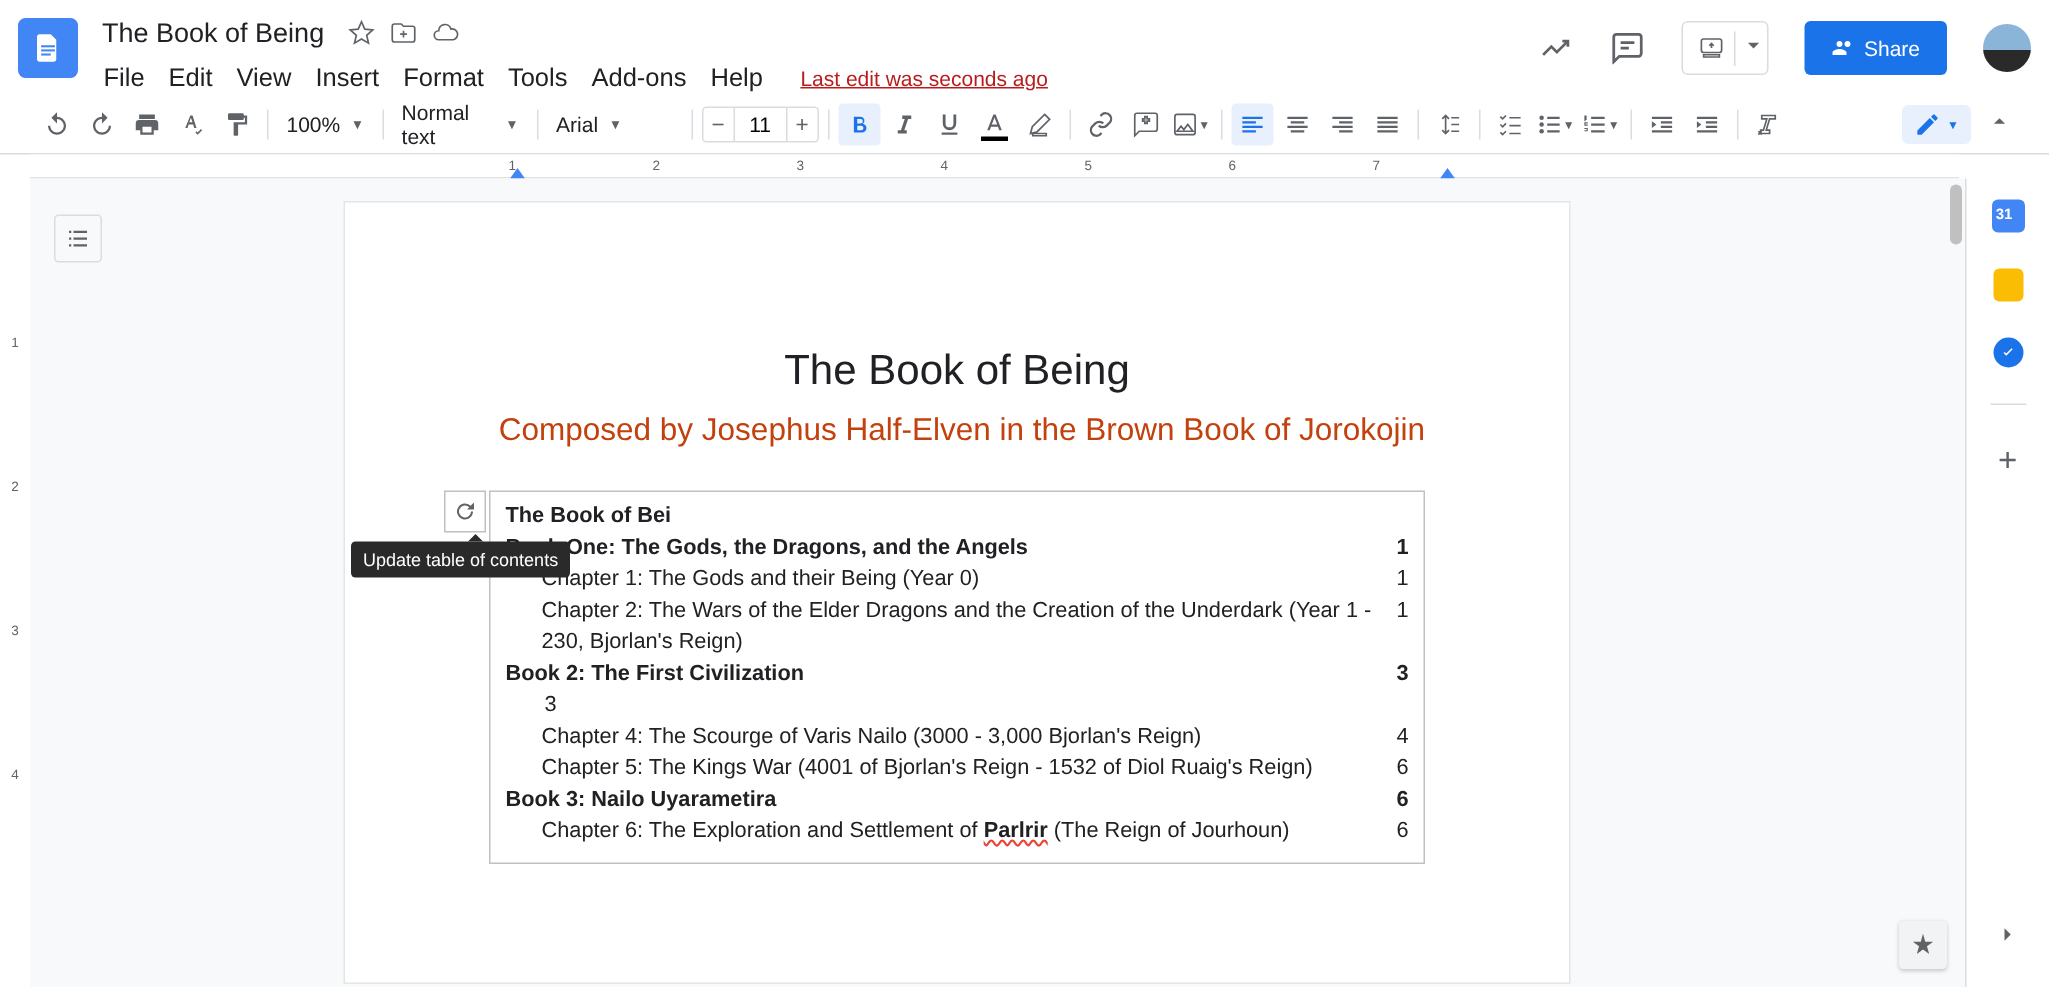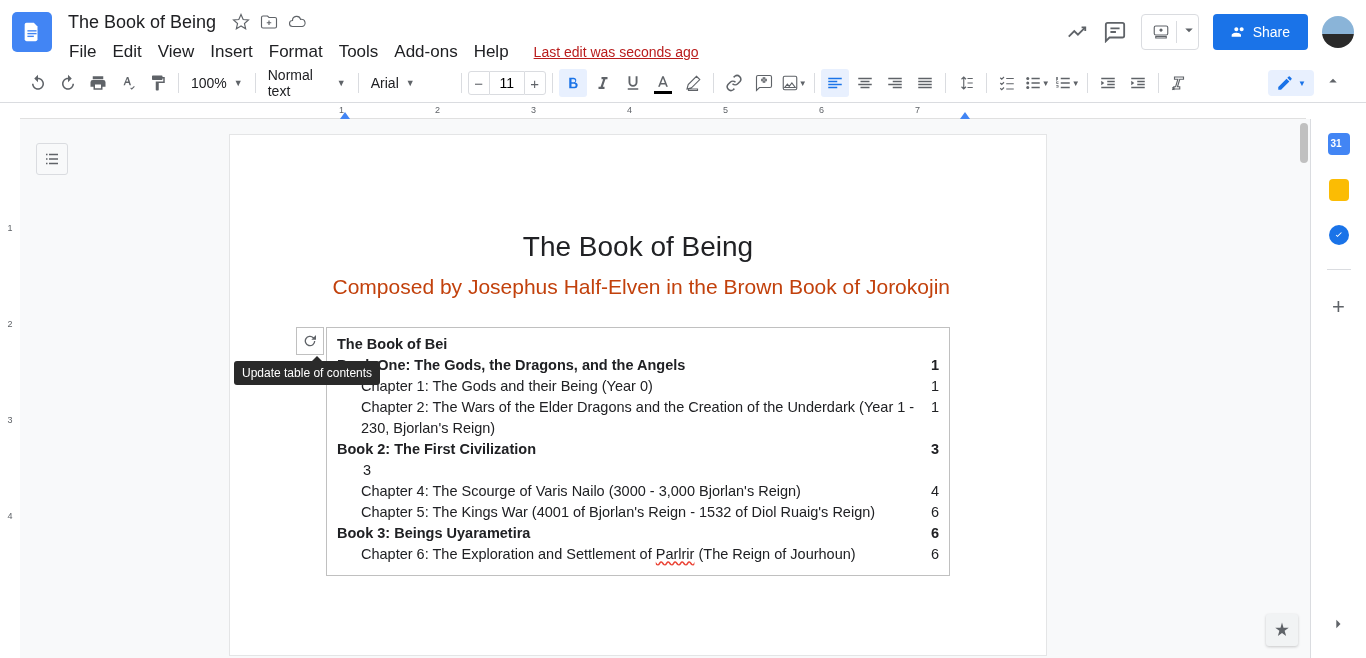--- a/index.html
+++ b/index.html
@@ -9,21 +9,21 @@
 .header { display: flex; align-items: flex-start; padding: 8px 12px 0; height: 64px; }
 .docs-logo { width: 40px; height: 40px; background: #4285f4; border-radius: 5px; display: flex; align-items: center; justify-content: center; margin-right: 10px; margin-top: 4px; }
 .docs-logo svg { width: 22px; height: 28px; fill: #fff; }
 .title-area { flex: 1; }
 .title-row { display: flex; align-items: center; gap: 10px; height: 28px; }
 .doc-title { font-size: 18px; color: #202124; padding: 2px 6px; }
 .title-icon { width: 18px; height: 18px; fill: #5f6368; cursor: pointer; }
 .menu-row { display: flex; gap: 2px; margin-top: 2px; align-items: center; }
 .menu-item { font-size: 17px; color: #202124; padding: 4px 7px; cursor: pointer; border-radius: 3px; }
 .last-edit { font-size: 14px; color: #b91c1c; text-decoration: underline; margin-left: 16px; cursor: pointer; }
-.header-right { display: flex; align-items: center; gap: 14px; margin-top: 6px; }
+.header-right { display: flex; align-items: center; gap: 24px; margin-top: 6px; }
 .hr-icon { width: 24px; height: 24px; cursor: pointer; display: flex; align-items: center; justify-content: center; }
 .hr-icon svg { width: 22px; height: 22px; fill: #5f6368; }
 .present-btn { display: flex; align-items: center; border: 1px solid #dadce0; border-radius: 4px; height: 36px; padding: 0 4px 0 10px; cursor: pointer; }
 .present-btn svg { width: 18px; height: 18px; fill: #5f6368; }
 .present-arrow { width: 18px; border-left: 1px solid #dadce0; margin-left: 6px; padding-left: 3px; }
 .share-btn { background: #1a73e8; color: #fff; border-radius: 4px; height: 36px; padding: 0 18px; display: flex; align-items: center; gap: 6px; font-size: 14px; font-weight: 500; cursor: pointer; }
 .share-btn svg { width: 16px; height: 16px; fill: #fff; }
 .avatar { width: 32px; height: 32px; border-radius: 50%; background: linear-gradient(180deg, #8ab4d8 0%, #8ab4d8 55%, #2a2a2a 55%, #2a2a2a 100%); cursor: pointer; }
 
 
@@ -61,21 +61,21 @@
 .canvas { flex: 1; background: #f8f9fa; padding: 16px 0 0 0; overflow: hidden; position: relative; }
 .page { width: 816px; min-height: 520px; background: #fff; margin: 0 auto 0 210px; box-shadow: 0 0 0 1px rgba(0,0,0,0.08); padding: 96px 96px 40px; position: relative; }
 .doc-h1 { font-size: 28px; font-weight: 400; text-align: center; color: #202124; margin-bottom: 12px; }
 .doc-sub { font-size: 21px; text-align: right; color: #c2410c; margin-bottom: 28px; }
 .toc { border: 1px solid #c0c0c0; padding: 6px 10px 10px; font-size: 14.5px; color: #202124; line-height: 1.45; }
 .toc-row { display: flex; justify-content: space-between; }
 .toc-title { font-weight: bold; }
 .toc-b1 { font-weight: bold; }
 .toc-ch { padding-left: 24px; }
 .toc-row span.pg { min-width: 10px; text-align: right; }
-.spellerr { text-decoration: underline wavy #ea4335; }
+.spellerr { text-decoration: underline wavy #ea4335; font-weight: bold; }
 
 
 .refresh-btn { position: absolute; left: -30px; top: 0; width: 28px; height: 28px; border: 1px solid #c0c0c0; background: #fff; display: flex; align-items: center; justify-content: center; cursor: pointer; }
 .refresh-btn svg { width: 16px; height: 16px; fill: #5f6368; }
 .tooltip { position: absolute; left: -92px; top: 34px; background: #2a2a2a; color: #fff; font-size: 12px; padding: 5px 8px; border-radius: 3px; white-space: nowrap; }
 .tooltip::before { content: ''; position: absolute; top: -5px; left: 78px; border-left: 5px solid transparent; border-right: 5px solid transparent; border-bottom: 5px solid #2a2a2a; }
 .toc-wrap { position: relative; }
 
 
 .outline-icon { position: absolute; left: 16px; top: 24px; width: 32px; height: 32px; border: 1px solid #dadce0; border-radius: 3px; display: flex; align-items: center; justify-content: center; cursor: pointer; }
@@ -401,21 +401,21 @@
             </div>
           <div class="toc-row toc-ch">
               <span>Chapter 4: The Scourge of Varis Nailo (3000 - 3,000 Bjorlan's Reign)</span>
               <span class="pg">4</span>
             </div>
           <div class="toc-row toc-ch">
               <span>Chapter 5: The Kings War (4001 of Bjorlan's Reign - 1532 of Diol Ruaig's Reign)</span>
               <span class="pg">6</span>
             </div>
           <div class="toc-row toc-b1">
-              <span>Book 3: Beings Uyarametira</span>
+              <span>Book 3: Nailo Uyarametira</span>
               <span class="pg">6</span>
             </div>
           <div class="toc-row toc-ch">
               <span><span>Chapter 6: The Exploration and Settlement of </span><span class="spellerr">Parlrir</span><span> (The Reign of Jourhoun)</span></span>
               <span class="pg">6</span>
             </div>
         </div>
       </div>
     </div>
     <div class="explore-btn">

